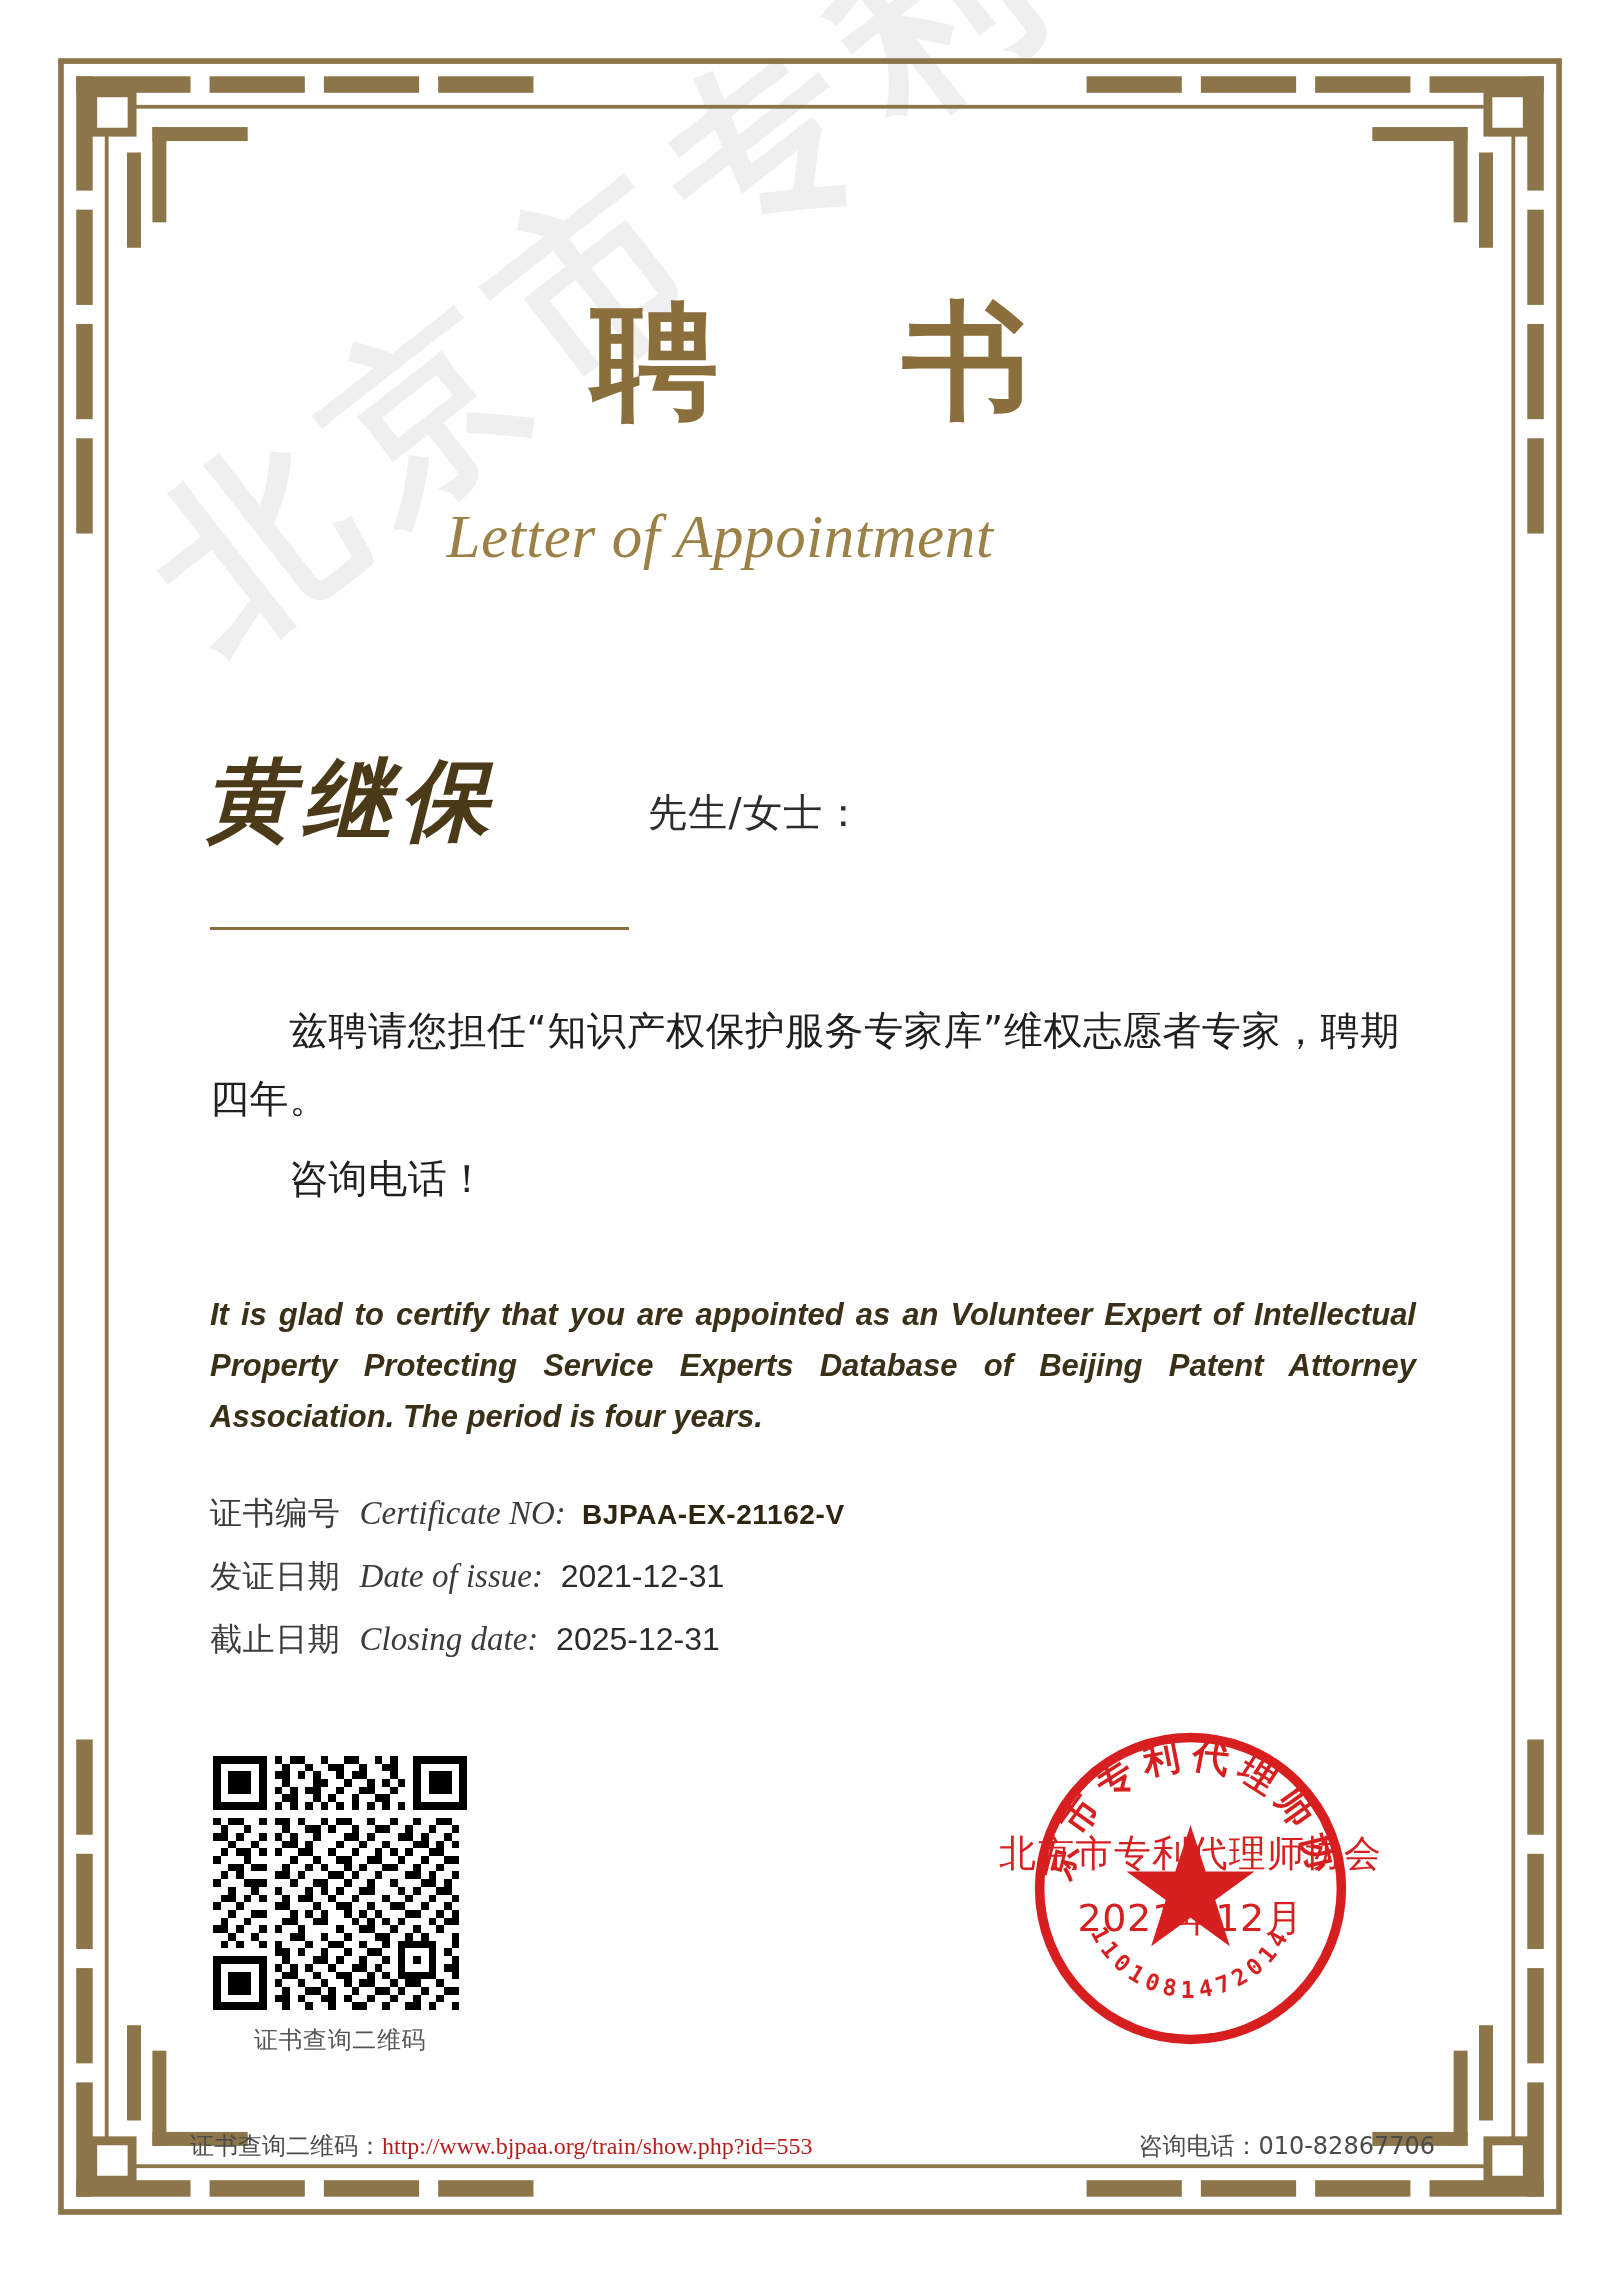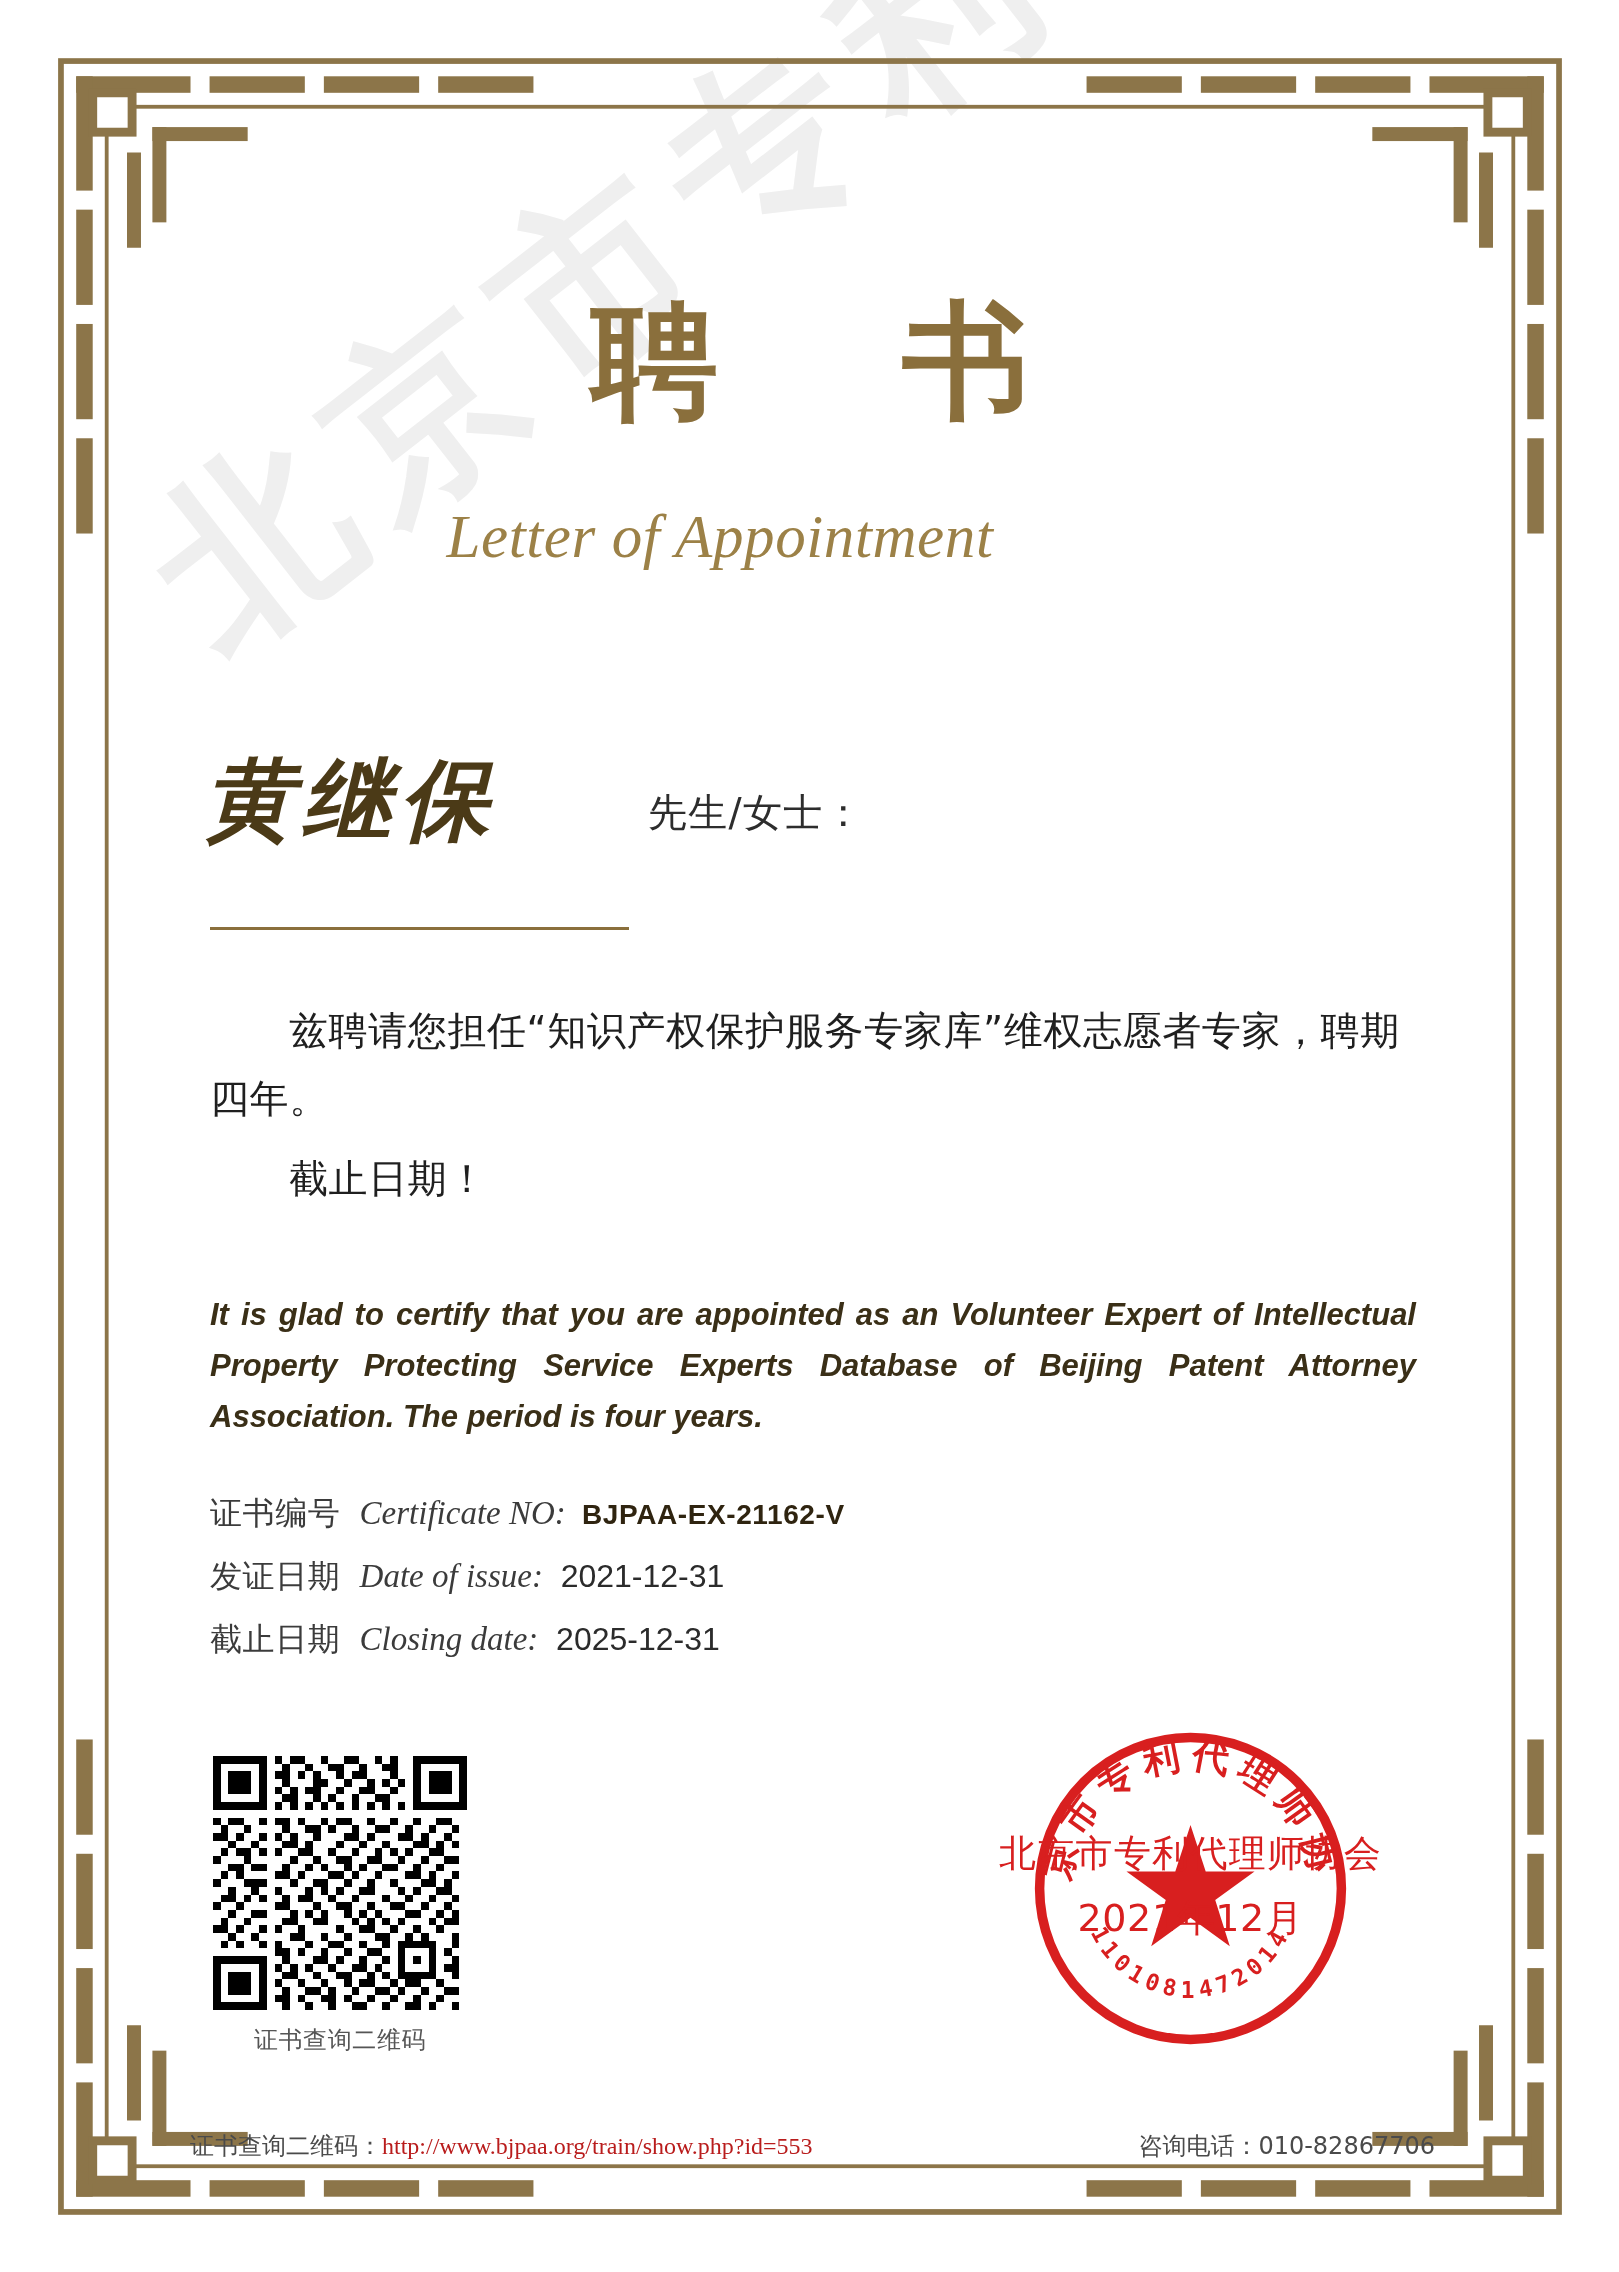--- a/index.html
+++ b/index.html
@@ -361,21 +361,21 @@
     <div class="title-en">Letter of Appointment</div>
 
     <div class="recipient-row">
       <div class="recipient-name">黄继保</div>
       <div class="recipient-suffix">先生/女士：</div>
     </div>
     <div class="recipient-rule"></div>
 
     <div class="body-cn">
       <p>兹聘请您担任“知识产权保护服务专家库”维权志愿者专家，聘期四年。</p>
-      <p>截止日期！</p>
+      <p>咨询电话！</p>
     </div>
 
     <div class="body-en">It is glad to certify that you are appointed as an Volunteer Expert of Intellectual Property Protecting Service Experts Database of Beijing Patent Attorney Association. The period is four years.</div>
 
     <div class="meta">
       <div class="meta-row cert">
         <span class="lbl-cn">证书编号</span>
         <span class="lbl-en">Certificate NO:</span>
         <span class="val">BJPAA-EX-21162-V</span>
       </div>

